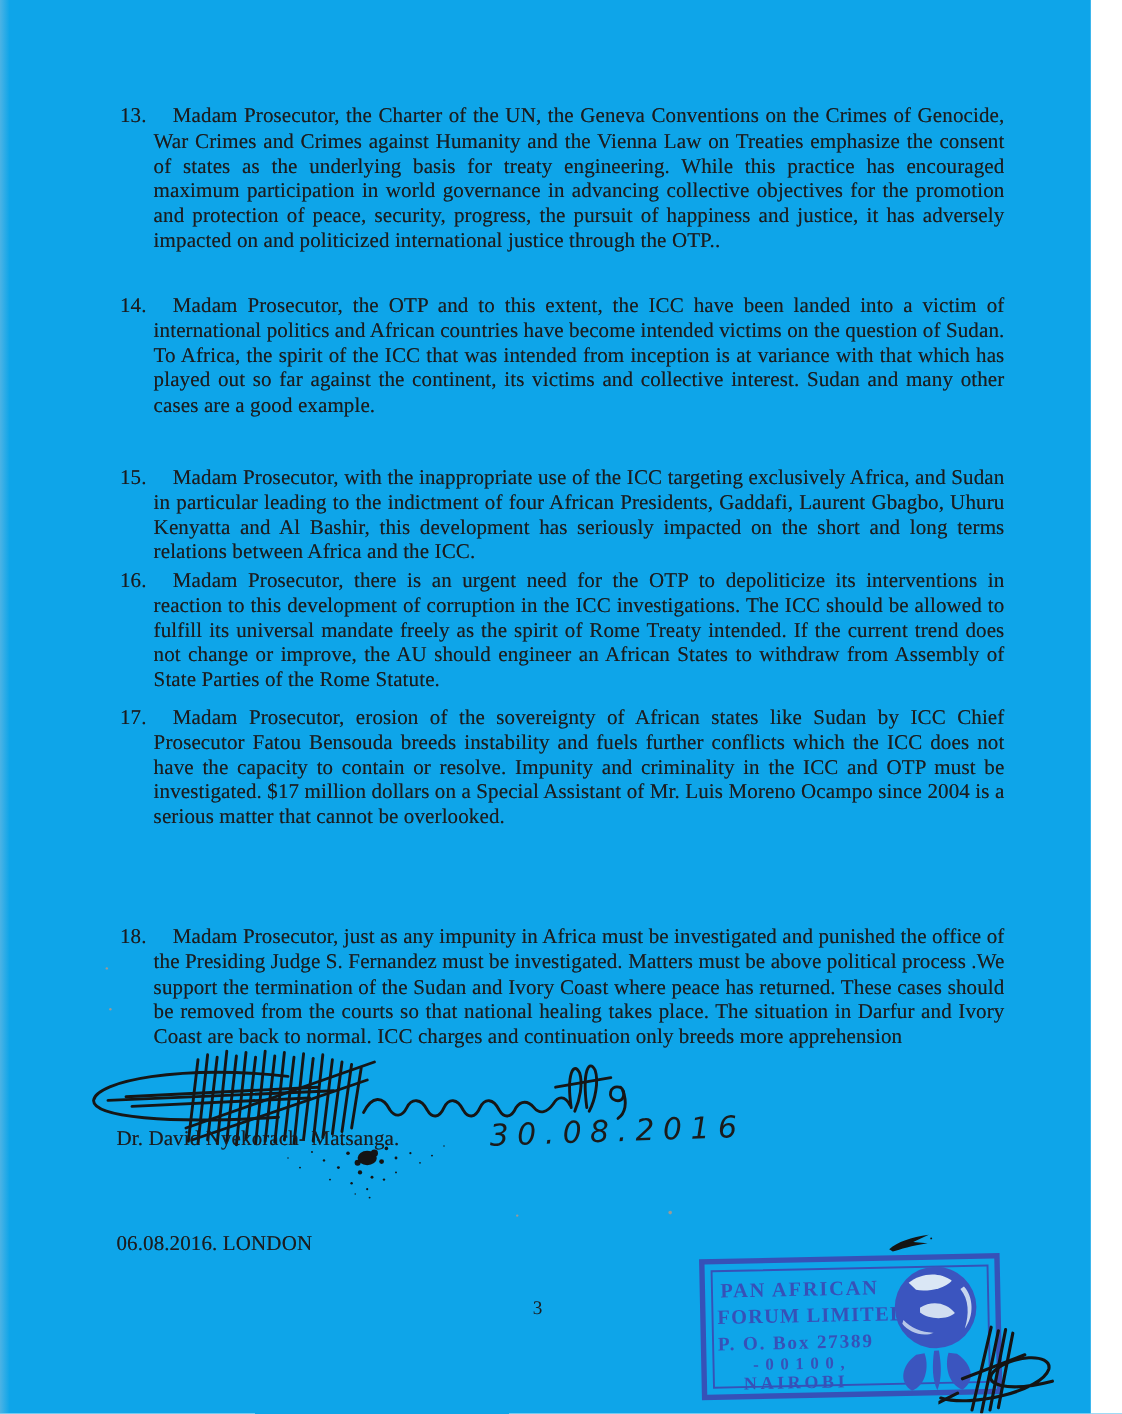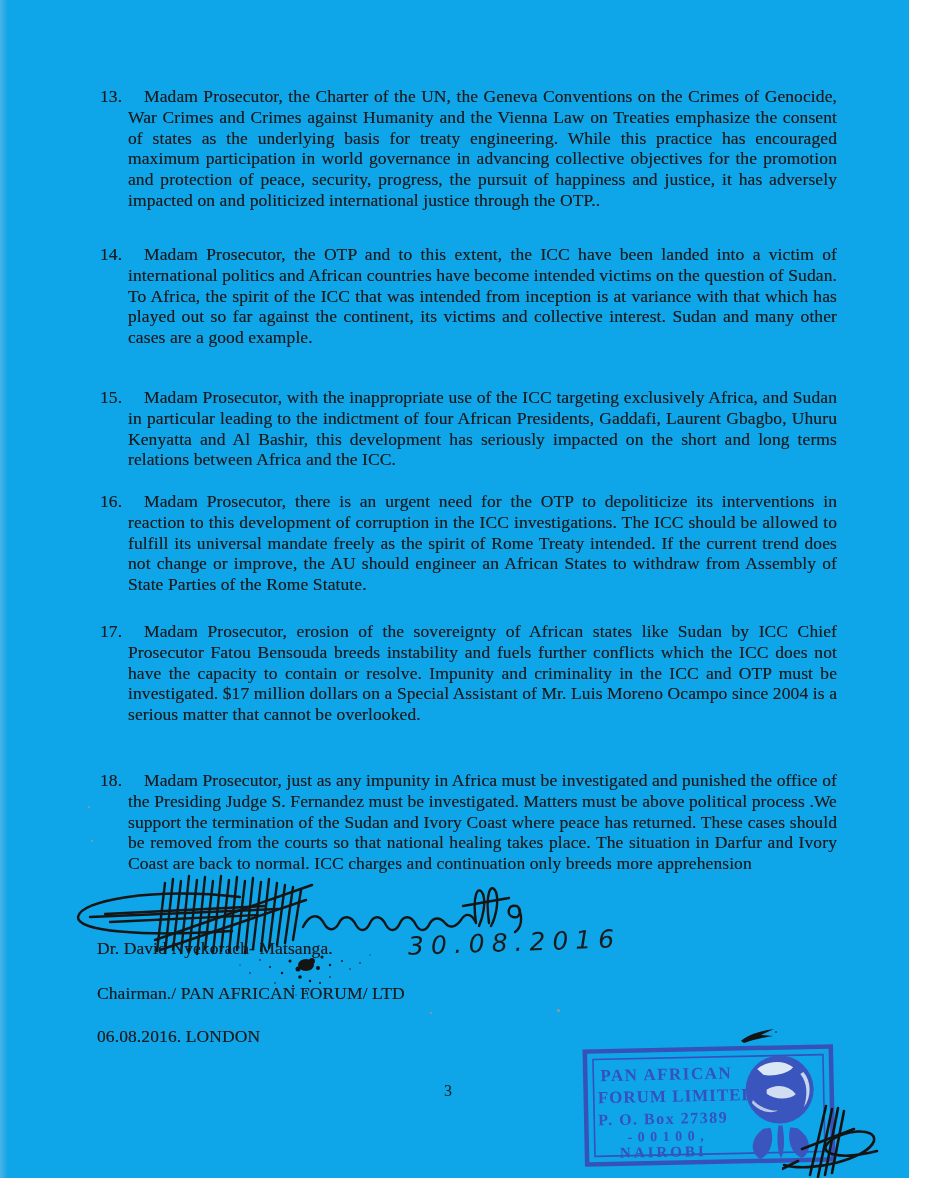--- a/index.html
+++ b/index.html
@@ -52,24 +52,24 @@
 
   <div class="para" style="top:86px">
     <span class="num">13.</span><span class="lead">Madam Prosecutor,</span><span> the Charter of the UN, the Geneva Conventions on the Crimes of Genocide, War Crimes and Crimes against Humanity and the Vienna Law on Treaties emphasize the consent of states as the underlying basis for treaty engineering.  While this practice has encouraged maximum participation in world governance in advancing collective objectives for the promotion and protection of peace, security, progress, the pursuit of happiness and justice, it has adversely impacted on and politicized international justice through the OTP..</span>
   </div>
   <div class="para" style="top:244px">
     <span class="num">14.</span><span class="lead">Madam Prosecutor</span><span>, the OTP and to this extent, the ICC have been landed into a victim of  international politics and African countries have become intended victims on the question of Sudan. To Africa, the spirit of the ICC that was intended from inception is at variance with that which has played out so far against the continent, its victims and collective interest. Sudan and many other cases are a good example.</span>
   </div>
   <div class="para" style="top:387px">
     <span class="num">15.</span><span class="lead">Madam Prosecutor</span><span>, with the inappropriate use of the ICC targeting exclusively Africa, and Sudan  in particular leading to the indictment of four African Presidents, Gaddafi, Laurent Gbagbo, Uhuru Kenyatta and Al Bashir, this development has seriously impacted on the short and long terms relations between Africa and the ICC.</span>
   </div>
-  <div class="para" style="top:491px">
+  <div class="para" style="top:473px">
     <span class="num">16.</span><span class="lead">Madam Prosecutor</span><span>, there is an urgent need for the OTP to depoliticize its interventions in reaction to this development of corruption in the ICC investigations. The ICC should be allowed to fulfill its universal mandate freely as the spirit of Rome Treaty intended.    If the current trend does not change or improve, the AU should engineer an African States to withdraw from Assembly of State Parties of the Rome Statute.</span>
   </div>
-  <div class="para" style="top:621px">
+  <div class="para" style="top:587px">
     <span class="num">17.</span><span class="lead">Madam Prosecutor</span><span>, erosion of the sovereignty of African states like Sudan by ICC Chief Prosecutor Fatou Bensouda breeds instability and fuels further conflicts which the ICC does not have the capacity to contain or resolve. Impunity and criminality in the ICC and OTP must be investigated. $17 million dollars on a Special Assistant of Mr. Luis Moreno Ocampo since 2004 is a serious matter that cannot be overlooked.</span>
   </div>
   <div class="para" style="top:770px">
     <span class="num">18.</span><span class="lead">Madam Prosecutor</span><span>, just as any impunity in Africa must be investigated and punished the office of the Presiding Judge S. Fernandez must be investigated. Matters must be above political process .We support the termination of the Sudan and Ivory Coast where peace has returned. These cases should be removed from the courts so that national healing takes place. The situation in Darfur and Ivory Coast are back to normal. ICC charges and continuation only breeds more apprehension</span>
   </div>
 
   <svg class="sig-svg" width="520" height="145" viewBox="0 0 520 145">
     <g stroke="#161616" stroke-width="2.4" fill="none" stroke-linecap="round">
       <path d="M 180 32 C 90 22 20 36 18 52 C 17 66 80 72 172 66"></path>
       <path d="M 45 49 L 205 41"></path>
@@ -129,21 +129,20 @@
         <circle cx="300" cy="98" r="0.8"></circle>
         <circle cx="310" cy="90" r="0.6"></circle>
       <circle cx="248" cy="133" r="0.8"></circle>
         <circle cx="236" cy="130" r="0.6"></circle>
     </g>
   </svg>
 
   <div class="hand-date">30.08.2016</div>
 
   <div class="typed" style="left:97px;top:938px">Dr. David Nyekorach- Matsanga.</div>
-  <div class="typed" style="left:97px;top:983px">Chairman./ PAN AFRICAN FORUM/ LTD</div>
   <div class="typed" style="left:97px;top:1026px">06.08.2016. LONDON</div>
 
   <div class="pagenum">3</div>
 
   <svg class="arrow-svg" width="38" height="18" viewBox="0 0 38 18">
     <path d="M 1 13 C 8 7 19 3 34 1 L 21 7 L 33 8 C 20 10 10 13 4 15 Z" fill="#141414"></path>
     <circle cx="36" cy="4" r="0.8" fill="#141414"></circle>
   </svg>
 
   <svg class="stamp-svg" width="252" height="122" viewBox="0 0 252 122">

